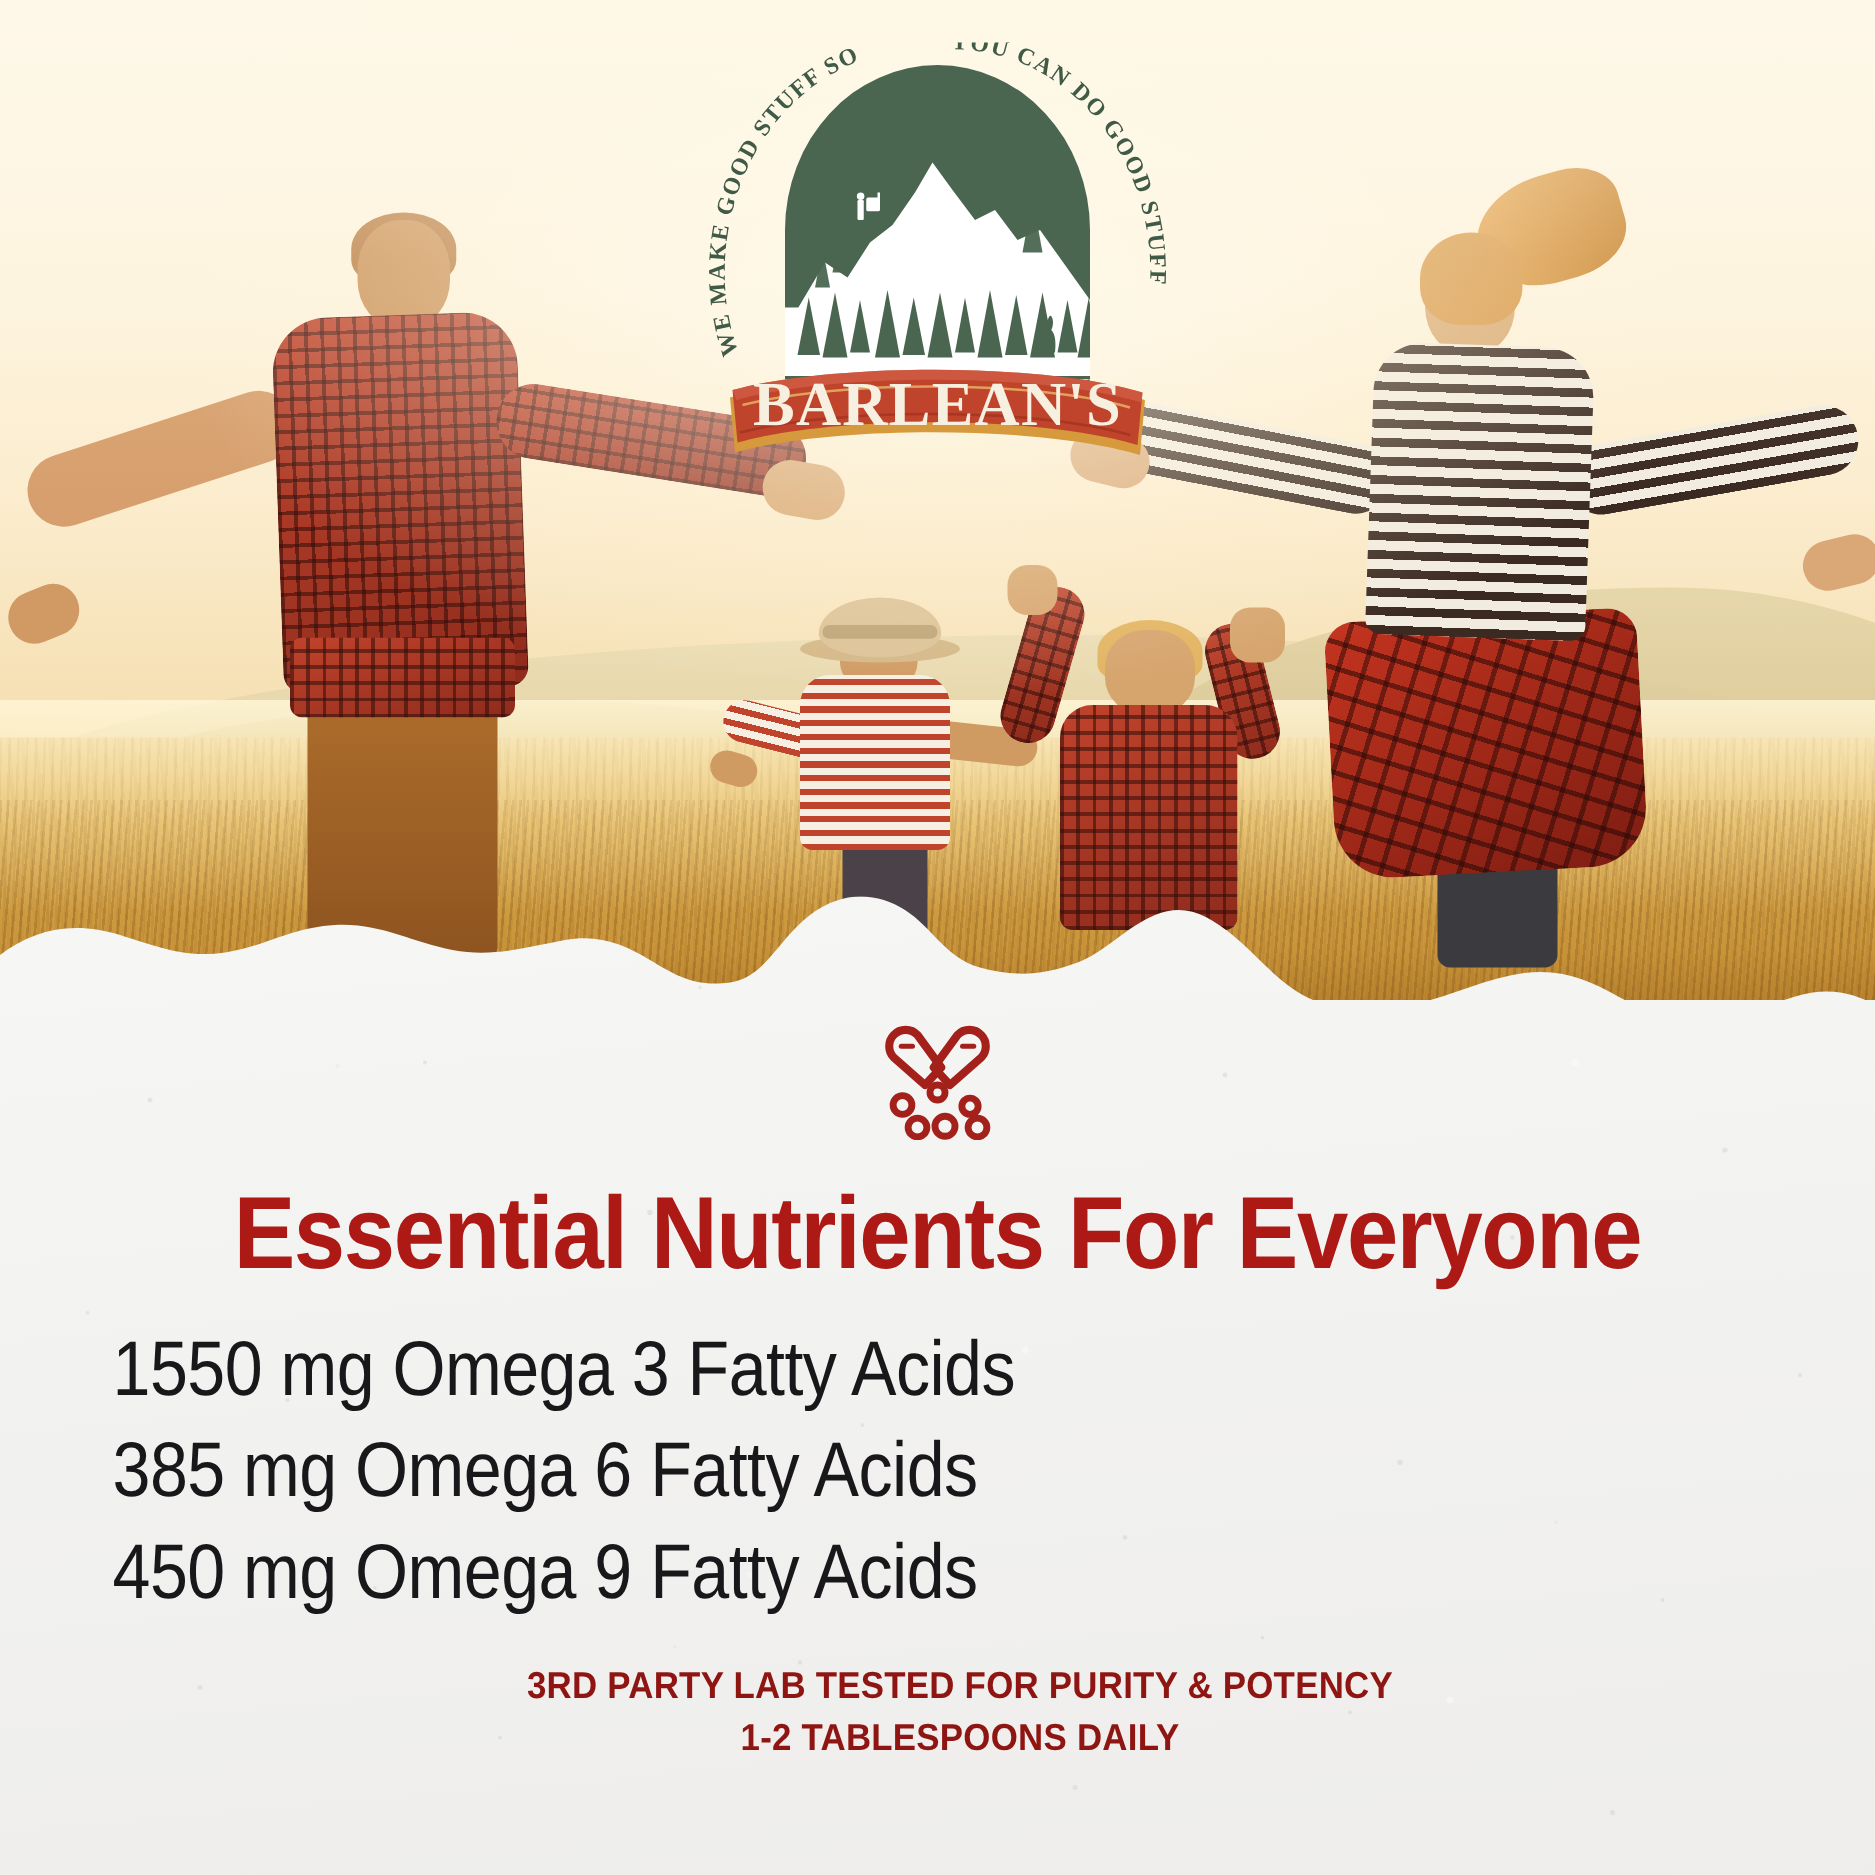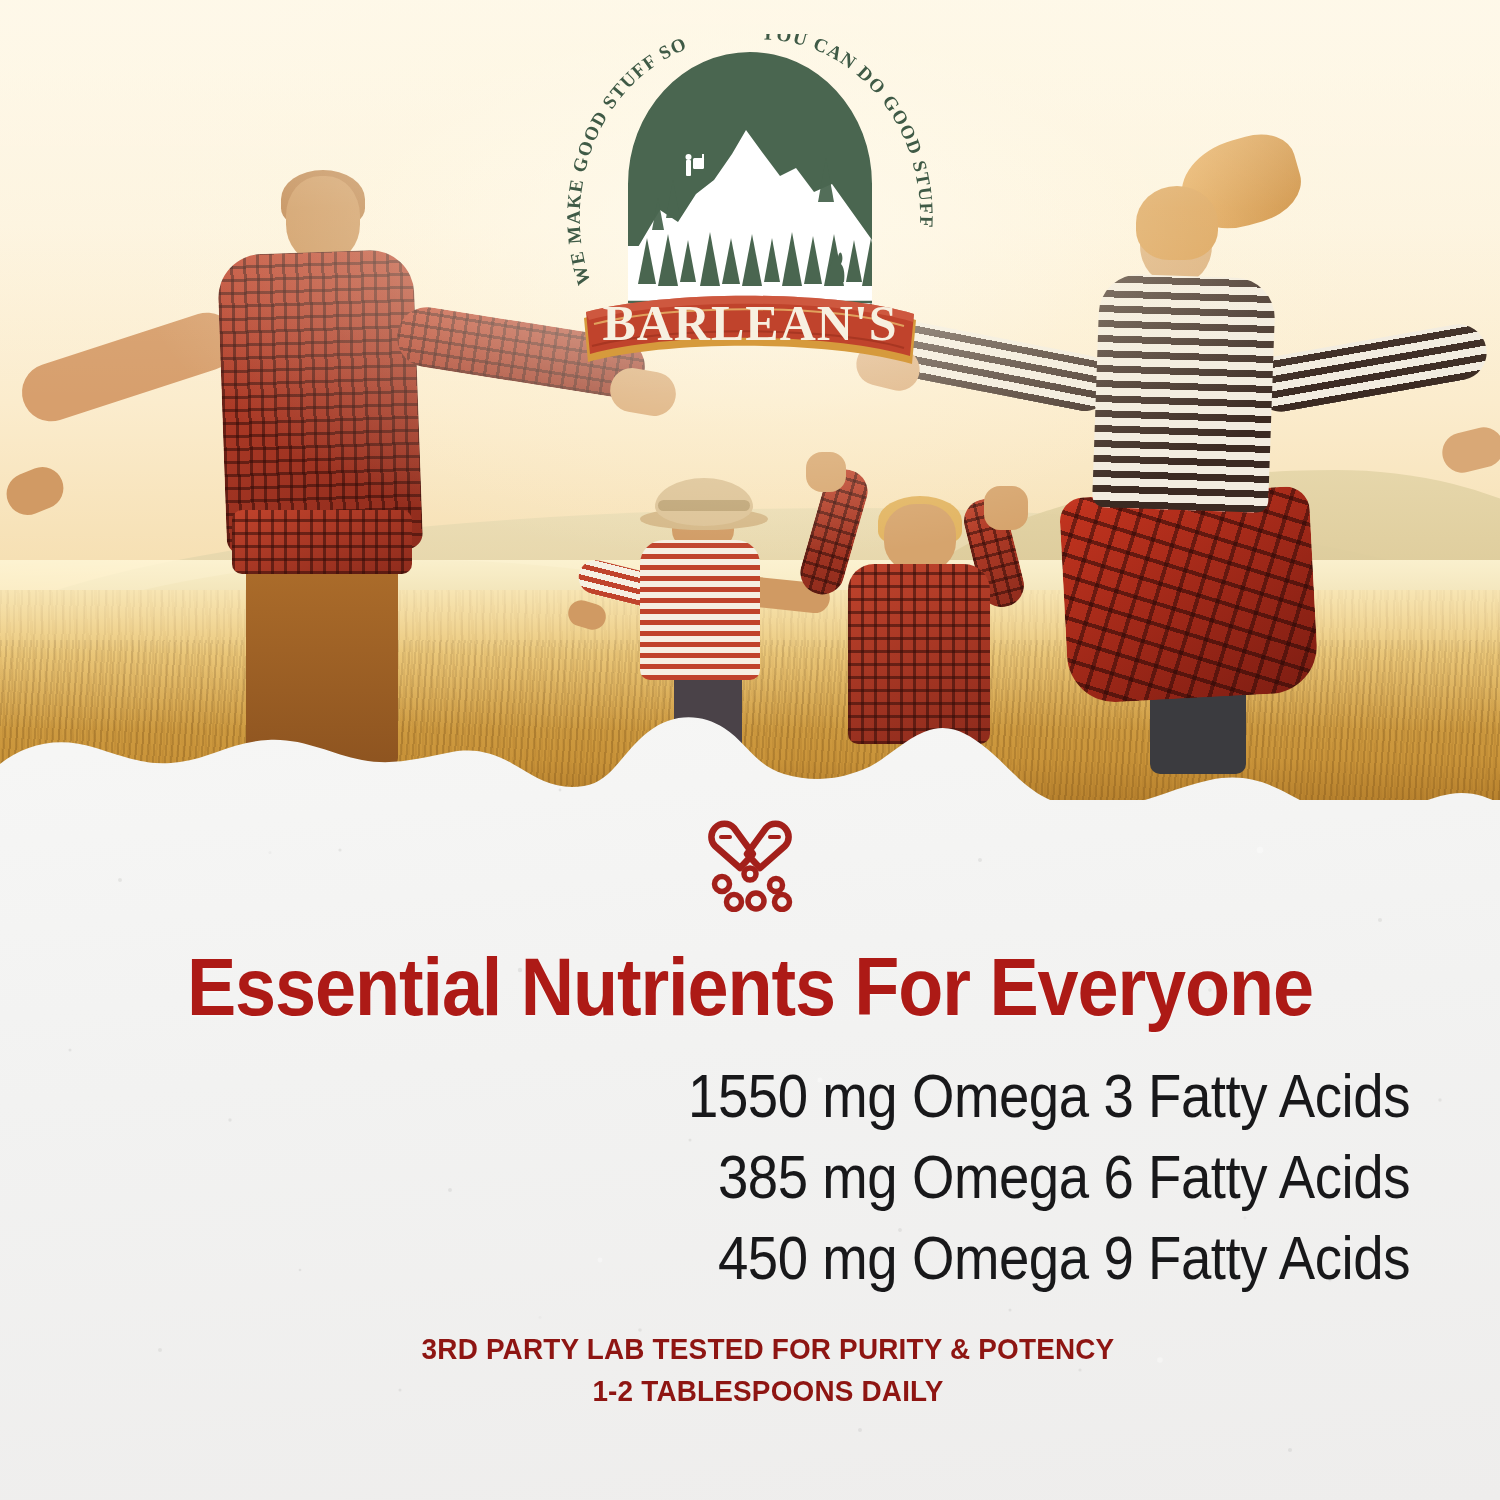--- a/index.html
+++ b/index.html
@@ -118,21 +118,21 @@
   
   .logo{position:absolute;left:556px;top:34px;width:388px;height:350px;}
 
   
   .pill-icon{position:absolute;left:50%;top:812px;transform:translateX(-50%);width:108px;height:100px;}
   .headline{position:absolute;left:0;top:940px;width:1500px;text-align:center;
     font-family:"Liberation Sans", sans-serif;font-weight:700;font-size:82px;
     letter-spacing:-1.2px;color:#ad1a16;
     transform:scaleX(.90);transform-origin:50% 50%;
     text-shadow:0 2px 0 rgba(255,255,255,.35);white-space:nowrap;}
-  .facts{position:absolute;left:0;top:1055px;width:1500px;text-align:right;}
+  .facts{position:absolute;left:0;top:1055px;width:1500px;text-align:left;}
   .fact{font-family:"Liberation Sans", sans-serif;font-weight:400;font-size:62px;
     color:#18181a;line-height:81px;letter-spacing:-.5px;
     transform:scaleX(.88);transform-origin:50% 50%;white-space:nowrap;}
   .foot{position:absolute;left:0;top:1328px;width:1496px;text-align:center;padding-left:20px;}
   .foot div{font-family:"Liberation Sans", sans-serif;font-weight:700;font-size:30px;
     color:#8e1512;letter-spacing:.2px;line-height:42px;
     transform:scaleX(.93);transform-origin:50% 50%;white-space:nowrap;}
 </style>
 </head>
 <body>

